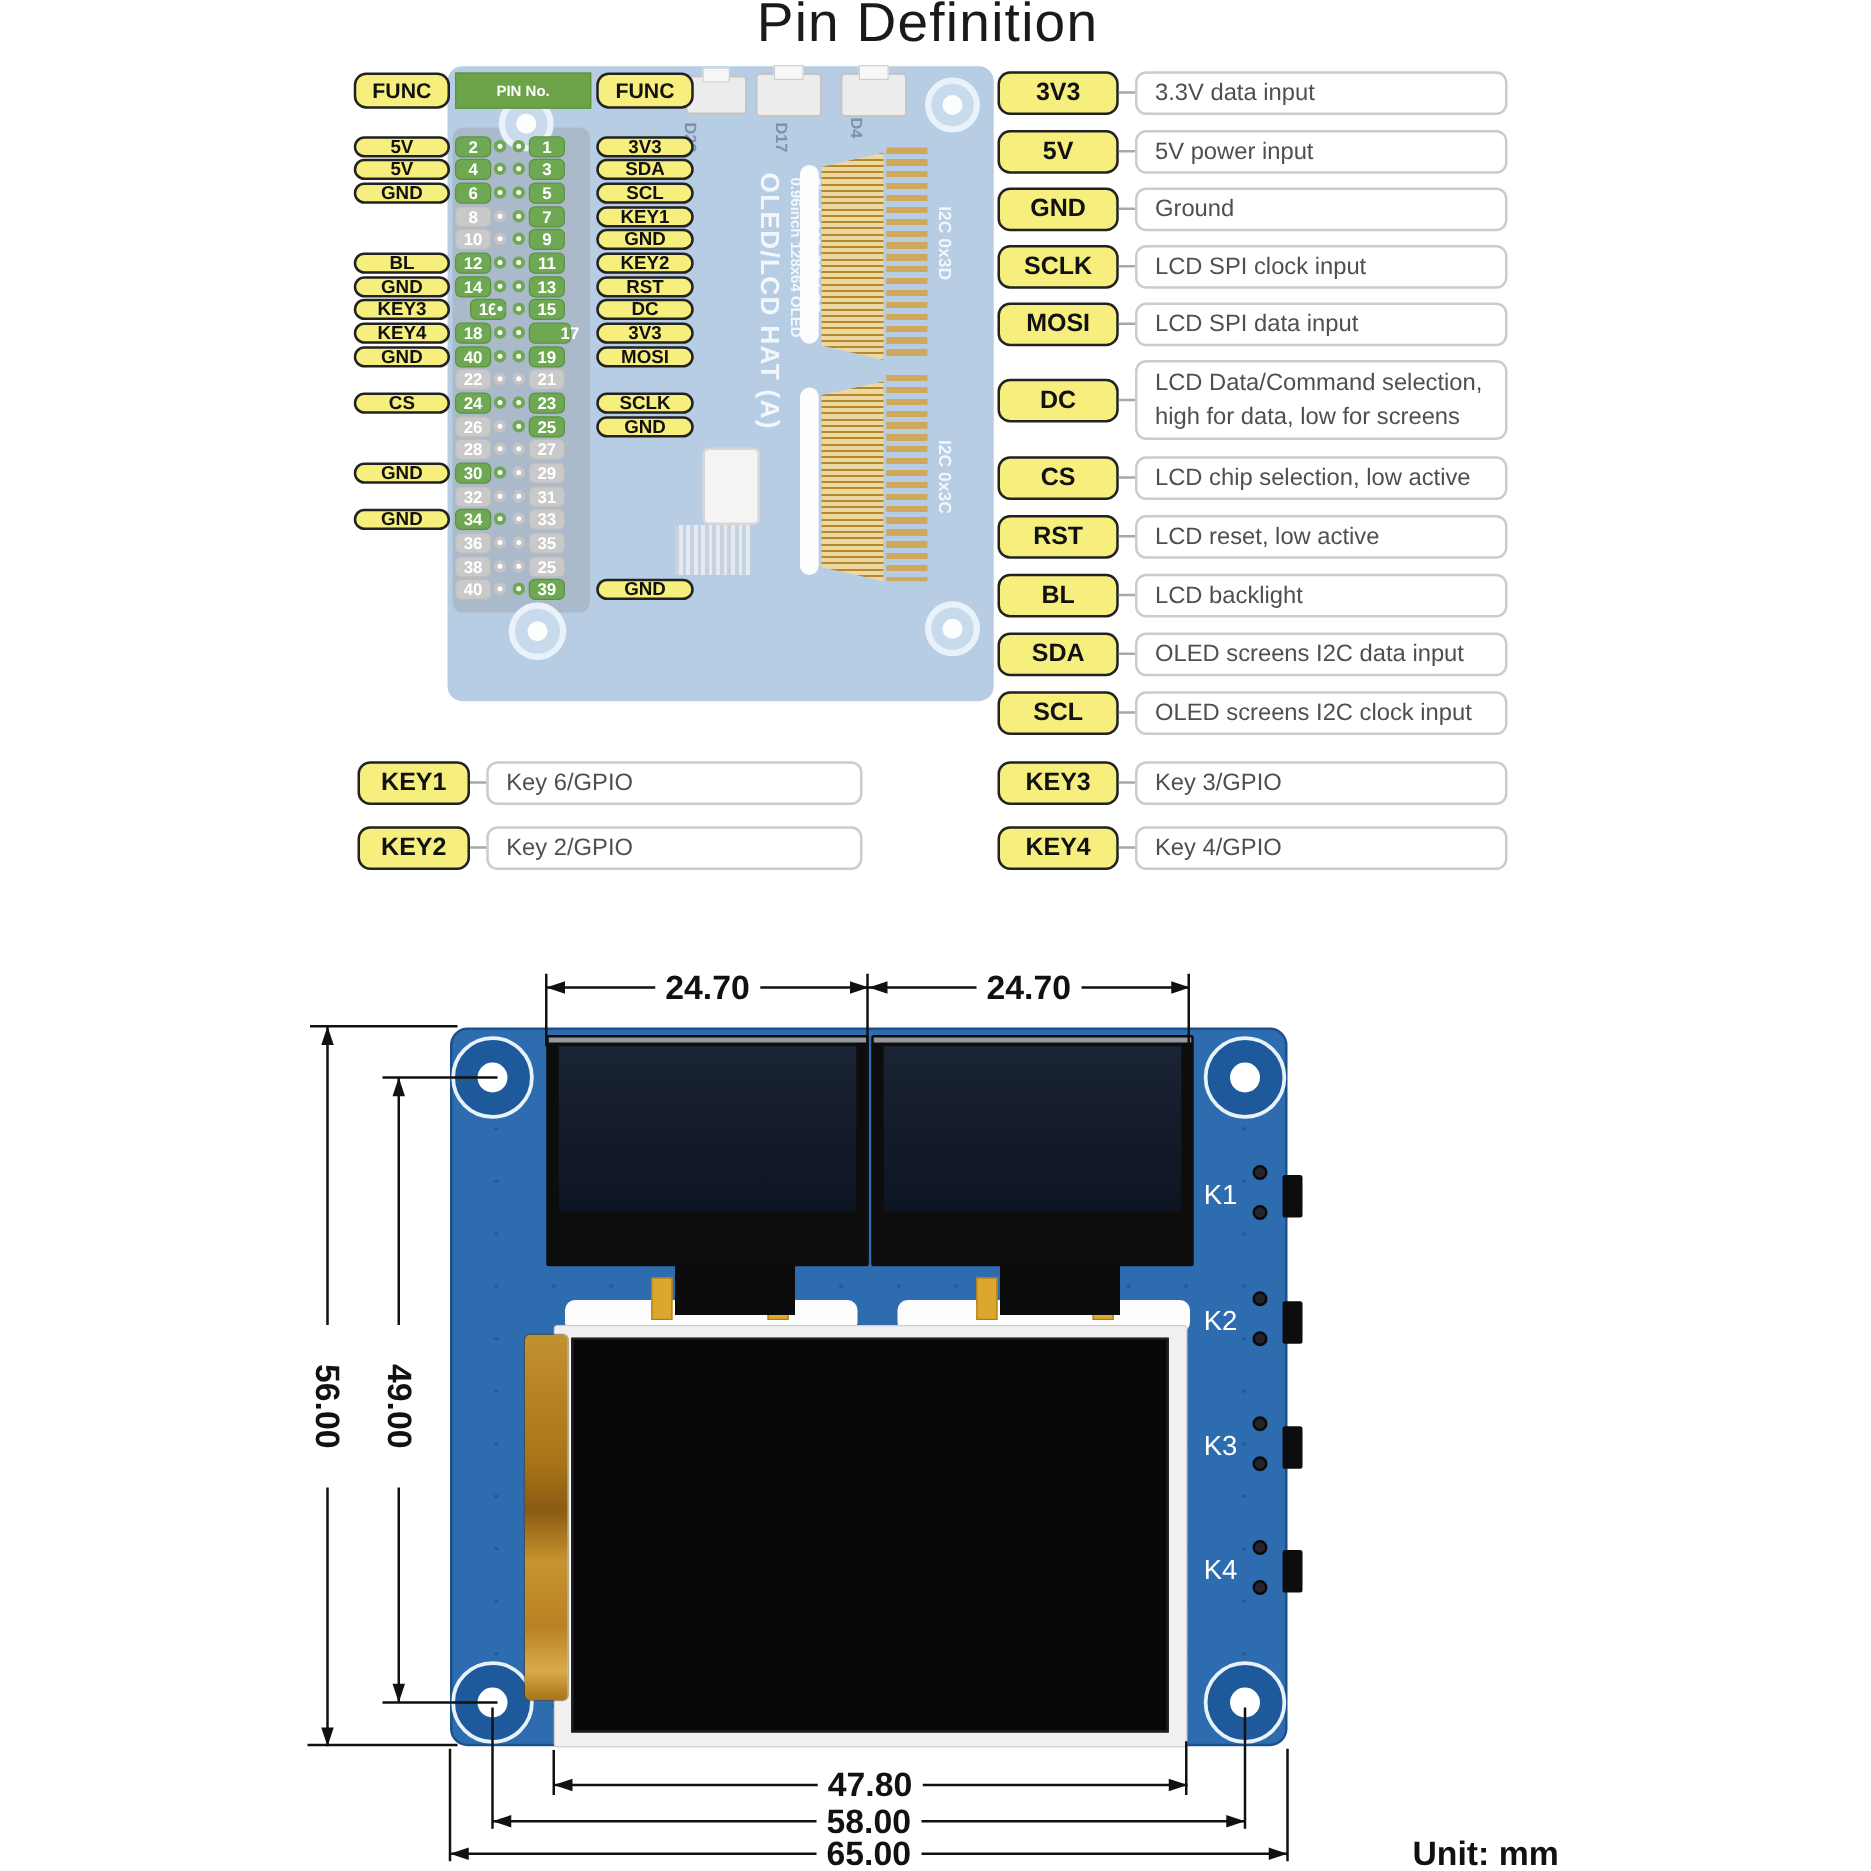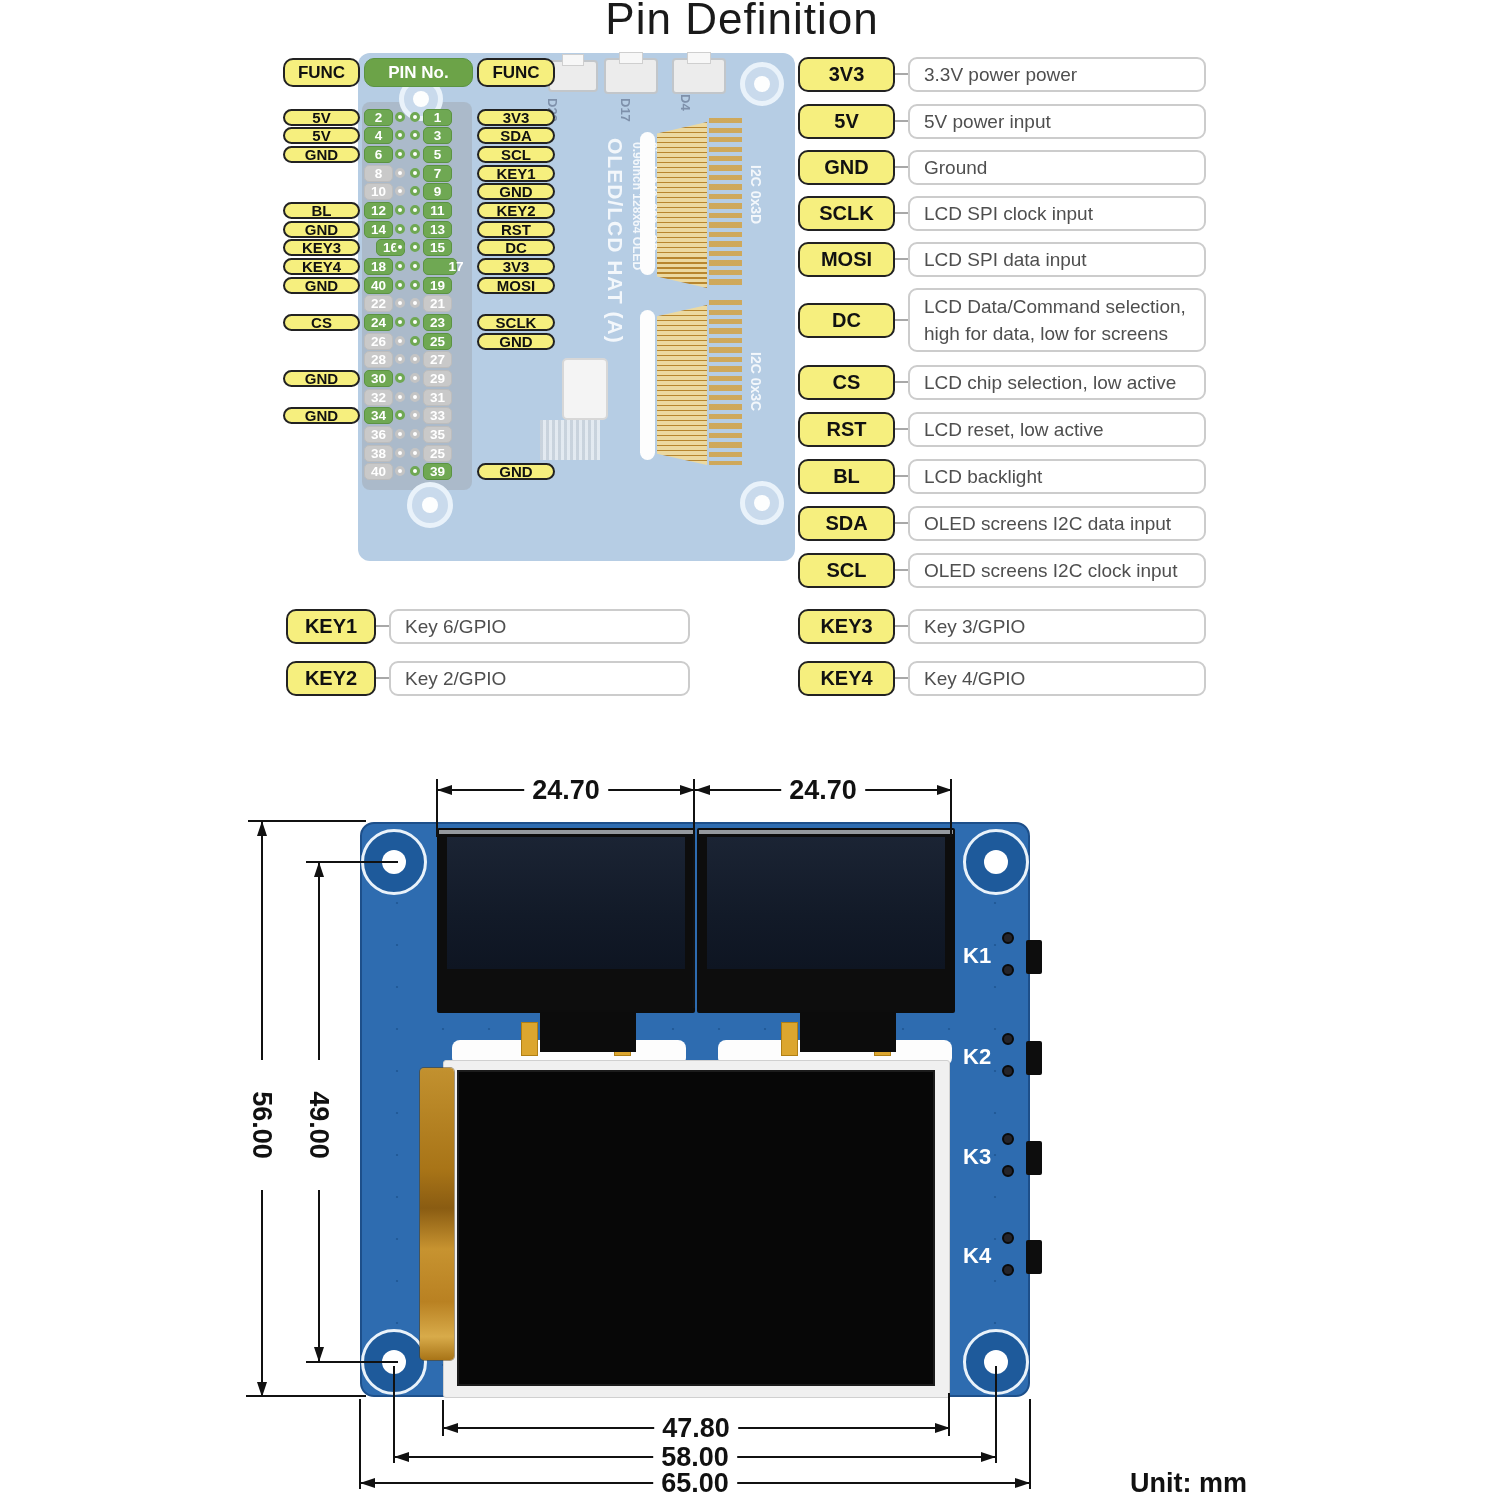--- a/index.html
+++ b/index.html
@@ -42,21 +42,21 @@
   .oled .topedge{position:absolute;left:2px;top:2px;right:2px;height:4px;background:#95999e;}
   .oled .glass{position:absolute;left:10px;top:9px;right:10px;bottom:44px;background:linear-gradient(180deg,#1b2434 0%,#121a28 60%,#0e1522 100%);}
   .ribbon{position:absolute;top:1012px;width:96px;height:40px;background:#0c0c0c;}
   .tab{position:absolute;top:1022px;width:17px;height:34px;background:#dca62f;border:1px solid #b07f14;box-sizing:border-box;}
   .lcdframe{position:absolute;left:443px;top:1060px;width:507px;height:338px;background:#f0f0f0;border:1px solid #d0d0d0;border-radius:3px;box-sizing:border-box;}
   .lcdscreen{position:absolute;left:457px;top:1070px;width:478px;height:316px;background:#070707;box-shadow:inset 0 0 0 2px #1c1c1c;}
   .flex{position:absolute;left:420px;top:1068px;width:34px;height:292px;border-radius:4px;
         background:linear-gradient(180deg,#c2912f 0%,#a87417 35%,#8a5c12 48%,#c79330 62%,#b98122 80%,#d8ab4a 92%,#a87417 100%);box-shadow:0 0 0 1px rgba(90,60,8,.5);}
   .kbtn{position:absolute;width:16px;height:34px;background:#0d0d0d;border-radius:2px;}
   .kpad{position:absolute;width:12px;height:12px;border-radius:50%;background:#24242a;border:2px solid #0a0a0a;box-sizing:border-box;}
-  .klabel{position:absolute;color:#fff;font-weight:700;font-size:22px;width:42px;}
+  .klabel{position:absolute;color:#fff;font-weight:400;font-size:22px;width:42px;}
   
   .dline{position:absolute;background:#111;}
   .ar{position:absolute;width:0;height:0;}
   .ar-l{border-top:5px solid transparent;border-bottom:5px solid transparent;border-right:15px solid #111;}
   .ar-r{border-top:5px solid transparent;border-bottom:5px solid transparent;border-left:15px solid #111;}
   .ar-u{border-left:5px solid transparent;border-right:5px solid transparent;border-bottom:15px solid #111;}
   .ar-d{border-left:5px solid transparent;border-right:5px solid transparent;border-top:15px solid #111;}
   .dimlabel{position:absolute;background:#fff;font-weight:700;font-size:27px;color:#111;padding:0 8px;line-height:30px;transform:translate(-50%,-50%);white-space:nowrap;}
   .dimlabel-v{position:absolute;width:130px;text-align:center;background:#fff;font-weight:700;font-size:27px;line-height:30px;transform:rotate(90deg);}
   .unit{position:absolute;font-weight:700;font-size:27px;color:#111;}
@@ -100,21 +100,21 @@
     <div class="goldfan" style="left:657px;top:305px;width:50px;height:160px;"></div>
     <div class="goldpads" style="left:709px;top:118px;width:33px;height:170px;"></div>
     <div class="goldpads" style="left:709px;top:300px;width:33px;height:165px;"></div>
 
     <div class="abs" style="left:562px;top:358px;width:46px;height:62px;background:#f4f4f4;border:2px solid #d7d7d7;border-radius:5px;box-sizing:border-box;"></div>
     <div class="abs" style="left:540px;top:420px;width:60px;height:40px;background:repeating-linear-gradient(90deg,#cdd4db 0 3px,#eef1f4 3px 6px);opacity:.8;"></div>
   </div>
 
   <div id="pin-table">
     <div class="ybox" style="left:283px;top:58px;width:77px;height:29px;font-size:17px;">FUNC</div>
-    <div class="abs" style="left:364px;top:58px;width:109px;height:29px;background:#6ca348;border:1px solid #5b9342;border-radius:10px;color:#fff;font-weight:700;font-size:17px;display:flex;align-items:center;justify-content:center;box-sizing:border-box;">PIN No.</div>
+    <div class="abs" style="left:364px;top:58px;width:109px;height:29px;background:#6ca348;border:1px solid #5b9342;border-radius:0;color:#fff;font-weight:700;font-size:12px;display:flex;align-items:center;justify-content:center;box-sizing:border-box;">PIN No.</div>
     <div class="ybox" style="left:477px;top:58px;width:78px;height:29px;font-size:17px;">FUNC</div>
     <div id="pin-rows">
         <div class="ybox pin-ybox" style="left: 283px; top: 109px; width: 77px; height: 17px;">5V</div>
         <div class="pinbox pc-g" style="left: 364px; top: 109px; width: 29px; height: 17px;">2</div>
         <div class="pad pad-g" style="left: 395px; top: 112px;"></div>
         <div class="pad pad-g" style="left: 410px; top: 112px;"></div>
         <div class="pinbox pc-g" style="left: 423px; top: 109px; width: 29px; height: 17px;">1</div>
         <div class="ybox pin-ybox" style="left: 477px; top: 109px; width: 78px; height: 17px;">3V3</div>
         <div class="ybox pin-ybox" style="left: 283px; top: 127px; width: 77px; height: 17px;">5V</div>
         <div class="pinbox pc-g" style="left: 364px; top: 127px; width: 29px; height: 17px;">4</div>
@@ -214,21 +214,21 @@
         <div class="pad pad-g" style="left: 410px; top: 466px;"></div>
         <div class="pinbox pc-g" style="left: 423px; top: 463px; width: 29px; height: 17px;">39</div>
         <div class="ybox pin-ybox" style="left: 477px; top: 463px; width: 78px; height: 17px;">GND</div>
       </div>
   </div>
 
   <div id="legend-right">
       <div class="ybox" style="left: 798px; top: 57px; width: 97px; height: 35px; font-size: 20px;">3V3</div>
       <div class="conn" style="left: 895px; top: 73px; width: 13px;"></div>
       <div class="descbox" style="left: 908px; top: 57px; width: 298px; height: 35px;">
-        <div>3.3V power power</div>
+        <div>3.3V data input</div>
       </div>
       <div class="ybox" style="left: 798px; top: 104px; width: 97px; height: 35px; font-size: 20px;">5V</div>
       <div class="conn" style="left: 895px; top: 120px; width: 13px;"></div>
       <div class="descbox" style="left: 908px; top: 104px; width: 298px; height: 35px;">
         <div>5V power input</div>
       </div>
       <div class="ybox" style="left: 798px; top: 150px; width: 97px; height: 35px; font-size: 20px;">GND</div>
       <div class="conn" style="left: 895px; top: 166px; width: 13px;"></div>
       <div class="descbox" style="left: 908px; top: 150px; width: 298px; height: 35px;">
         <div>Ground</div>

